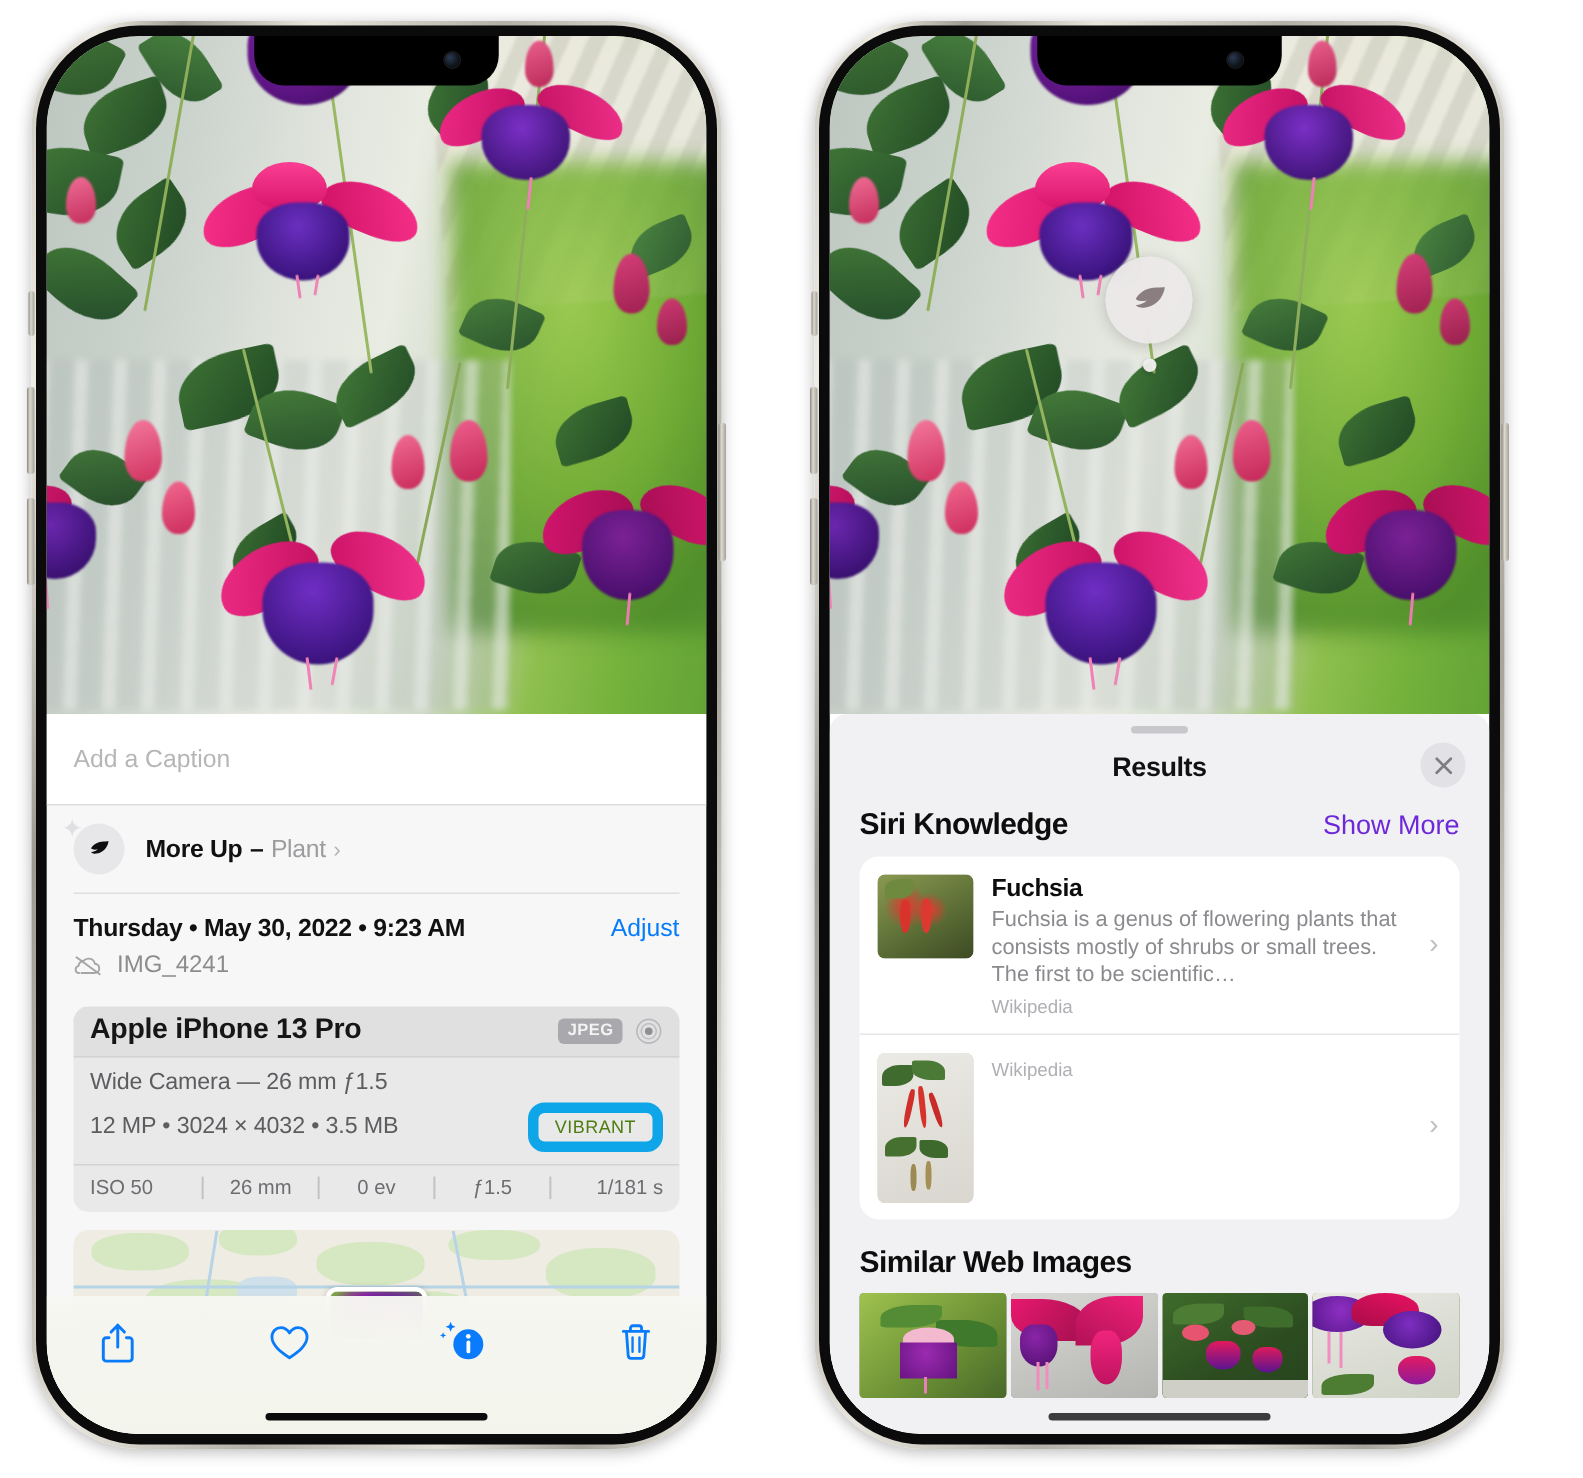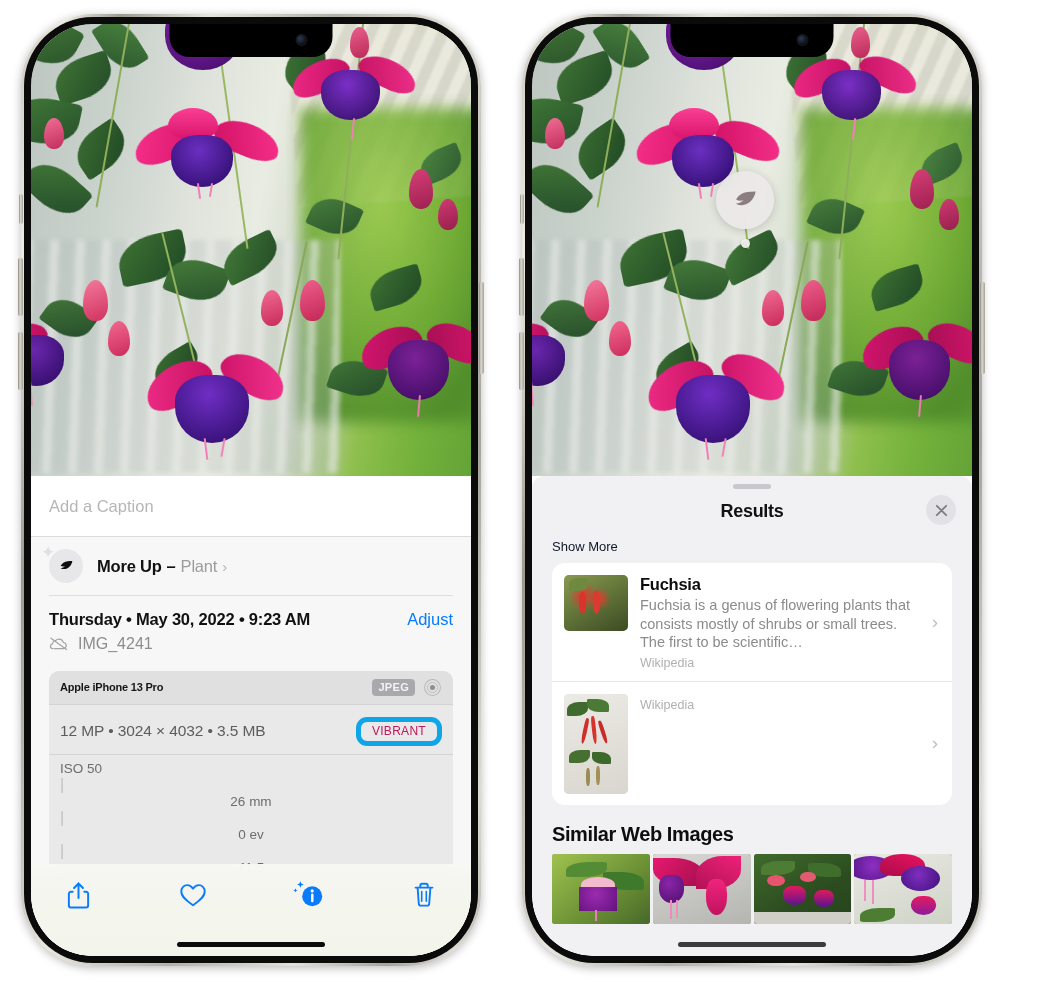--- a/index.html
+++ b/index.html
@@ -5,21 +5,21 @@
   html,body{margin:0;padding:0;background:#ffffff;}
   body{
     width:1055px;height:985px;position:relative;overflow:hidden;
     font-family:"Liberation Sans","DejaVu Sans",sans-serif;
     -webkit-font-smoothing:antialiased;
   }
 
   
   .phone{position:absolute;top:14px;width:460px;height:952px;}
   .phone.left{left:21px;}
-  .phone.right{left:522px;}
+  .phone.right{left:543px;}
 
   .frame-outer{
     position:absolute;inset:0;border-radius:72px;
     background:linear-gradient(100deg,#c9c6bd 0%,#efece3 7%,#9d9a92 16%,#e8e5dc 30%,#b3b0a7 50%,#e4e1d8 70%,#a6a39b 85%,#dedbd2 95%,#b8b5ac 100%);
     box-shadow:0 2px 10px rgba(0,0,0,.28);
   }
   .frame-inner{
     position:absolute;top:3px;left:3px;right:3px;bottom:3px;
     border-radius:69px;background:#0b0b0c;
   }
@@ -128,38 +128,37 @@
   .file-line{display:flex;align-items:center;margin-top:6px;}
   .file-name{font-size:16px;color:#8c8c8f;margin-left:9px;}
 
   .camcard{
     margin:14px 18px 0;border-radius:10px;background:#e9e9ea;overflow:hidden;
   }
   .camcard-head{
     display:flex;align-items:center;height:33px;padding:0 11px;
     background:#e0e0e1;border-bottom:.5px solid #d3d3d4;
   }
-  .cam-model{font-size:11px;font-weight:700;color:#161616;flex:1;letter-spacing:-.2px;}
+  .cam-model{font-size:19px;font-weight:700;color:#161616;flex:1;letter-spacing:-.2px;}
   .jpeg-badge{
     font-size:11px;font-weight:700;color:#f3f3f3;background:#a9a9ad;
     padding:2.5px 6px;border-radius:4px;letter-spacing:.3px;margin-right:8px;
   }
   .hdr-icon{width:19px;height:19px;}
   .camcard-body{padding:8px 11px 8px;}
   .cam-lens{font-size:15.5px;color:#5d5d60;letter-spacing:-.1px;}
   .cam-specs-row{display:flex;align-items:center;margin-top:4px;gap:13px;}
   .cam-specs{font-size:15.5px;color:#5d5d60;flex:1;letter-spacing:-.1px;}
   .vibrant{
-    font-size:12px;color:#be185d;border:5px solid #0ea5e9;border-radius:11px;
+    font-size:12px;color:#4d7c0f;border:7px solid #0ea5e9;border-radius:11px;
     padding:2.5px 11px;letter-spacing:.3px;
   }
   .exif{
-    display:flex;border-top:.5px solid #d3d3d4;
+    display:flex;align-items:center;border-top:.5px solid #d3d3d4;
     padding:6px 11px 7px;
-    flex-direction:column;
   }
   .exif span{font-size:13.5px;color:#6d6d71;flex:1;text-align:center;}
   .exif span:first-child{text-align:left;}
   .exif span:last-child{text-align:right;}
   .exif i{color:#c2c2c5;font-style:normal;}
 
   .mapbox{
     margin:12px 18px 0;height:72px;border-radius:10px 10px 0 0;overflow:hidden;position:relative;
     background:#eeece3;
   }
@@ -191,21 +190,21 @@
     border-radius:12px 12px 0 0;}
   .grabber{width:38px;height:5px;border-radius:3px;background:#c7c7cc;margin:8px auto 0;}
   .rheader{position:relative;height:44px;display:flex;align-items:center;justify-content:center;}
   .rtitle{font-size:18px;font-weight:700;color:#111;letter-spacing:-.3px;}
   .close-btn{
     position:absolute;right:16px;top:6px;width:30px;height:30px;border-radius:50%;
     background:#e2e2e6;display:flex;align-items:center;justify-content:center;
   }
   .sec-head{display:flex;align-items:baseline;padding:6px 20px 9px;}
   .sec-title{font-size:20px;font-weight:700;color:#0d0d0d;flex:1;letter-spacing:-.4px;}
-  .show-more{font-size:13px;color:#0f172a;}
+  .show-more{font-size:18px;color:#6d28d9;}
 
   .kcard{margin:0 20px;background:#fff;border-radius:13px;overflow:hidden;}
   .krow{display:flex;padding:12px 12px 11px;position:relative;}
   .krow + .krow{border-top:.5px solid #e6e6e8;margin-top:0;}
   .krow .kthumb{width:64px;height:56px;border-radius:5px;overflow:hidden;flex:none;position:relative;background:#cfcfc8;}
   .krow.tall .kthumb{height:100px;}
   .ktext{flex:1;margin-left:12px;padding-right:20px;}
   .ktitle{font-size:16.5px;font-weight:700;color:#0d0d0d;letter-spacing:-.25px;}
   .kdesc{font-size:14.5px;color:#8b8b8f;line-height:1.28;margin-top:2px;}
   .ksrc{font-size:12.5px;color:#b0b0b4;margin-top:4px;}
@@ -357,20 +356,21 @@
           <div class="camcard-head">
             <span class="cam-model">Apple iPhone 13 Pro</span>
             <span class="jpeg-badge">JPEG</span>
             <svg class="hdr-icon" viewBox="0 0 24 24">
               <circle cx="12" cy="12" r="10" fill="none" stroke="#b9b9bd" stroke-width="1.3"></circle>
               <circle cx="12" cy="12" r="6.4" fill="none" stroke="#b9b9bd" stroke-width="1.1"></circle>
               <circle cx="12" cy="12" r="3.2" fill="#8e8e93"></circle>
             </svg>
           </div>
           <div class="camcard-body">
+            <div class="cam-lens">Wide Camera — 26 mm ƒ1.5</div>
             <div class="cam-specs-row">
               <span class="cam-specs">12 MP • 3024 × 4032 • 3.5 MB</span>
               <span class="vibrant">VIBRANT</span>
             </div>
           </div>
           <div class="exif">
             <span>ISO 50</span>
             <i>|</i>
             <span>26 mm</span>
             <i>|</i>
@@ -554,20 +554,21 @@
         <div class="rheader">
           <span class="rtitle">Results</span>
           <div class="close-btn">
             <svg width="15" height="15" viewBox="0 0 16 16">
               <path d="M3 3l10 10M13 3L3 13" stroke="#7d7d82" stroke-width="1.9" stroke-linecap="round"></path>
             </svg>
           </div>
         </div>
 
         <div class="sec-head">
+          <span class="sec-title">Siri Knowledge</span>
           <span class="show-more">Show More</span>
         </div>
 
         <div class="kcard">
 
           <div class="krow">
             <div class="kthumb">
               <div class="mini" style="background:linear-gradient(150deg,#8a9a52,#5d6f36 55%,#3d4a24)"></div>
               <div class="mini" style="background:radial-gradient(circle at 30% 38%,#e5372f 0%,rgba(220,50,40,0) 26%),radial-gradient(circle at 55% 42%,#e23a30 0%,rgba(220,50,40,0) 24%)"></div>
               <div style="position:absolute;left:24%;top:30%;width:10%;height:40%;background:#d9342c;border-radius:40% 40% 50% 50%"></div>

